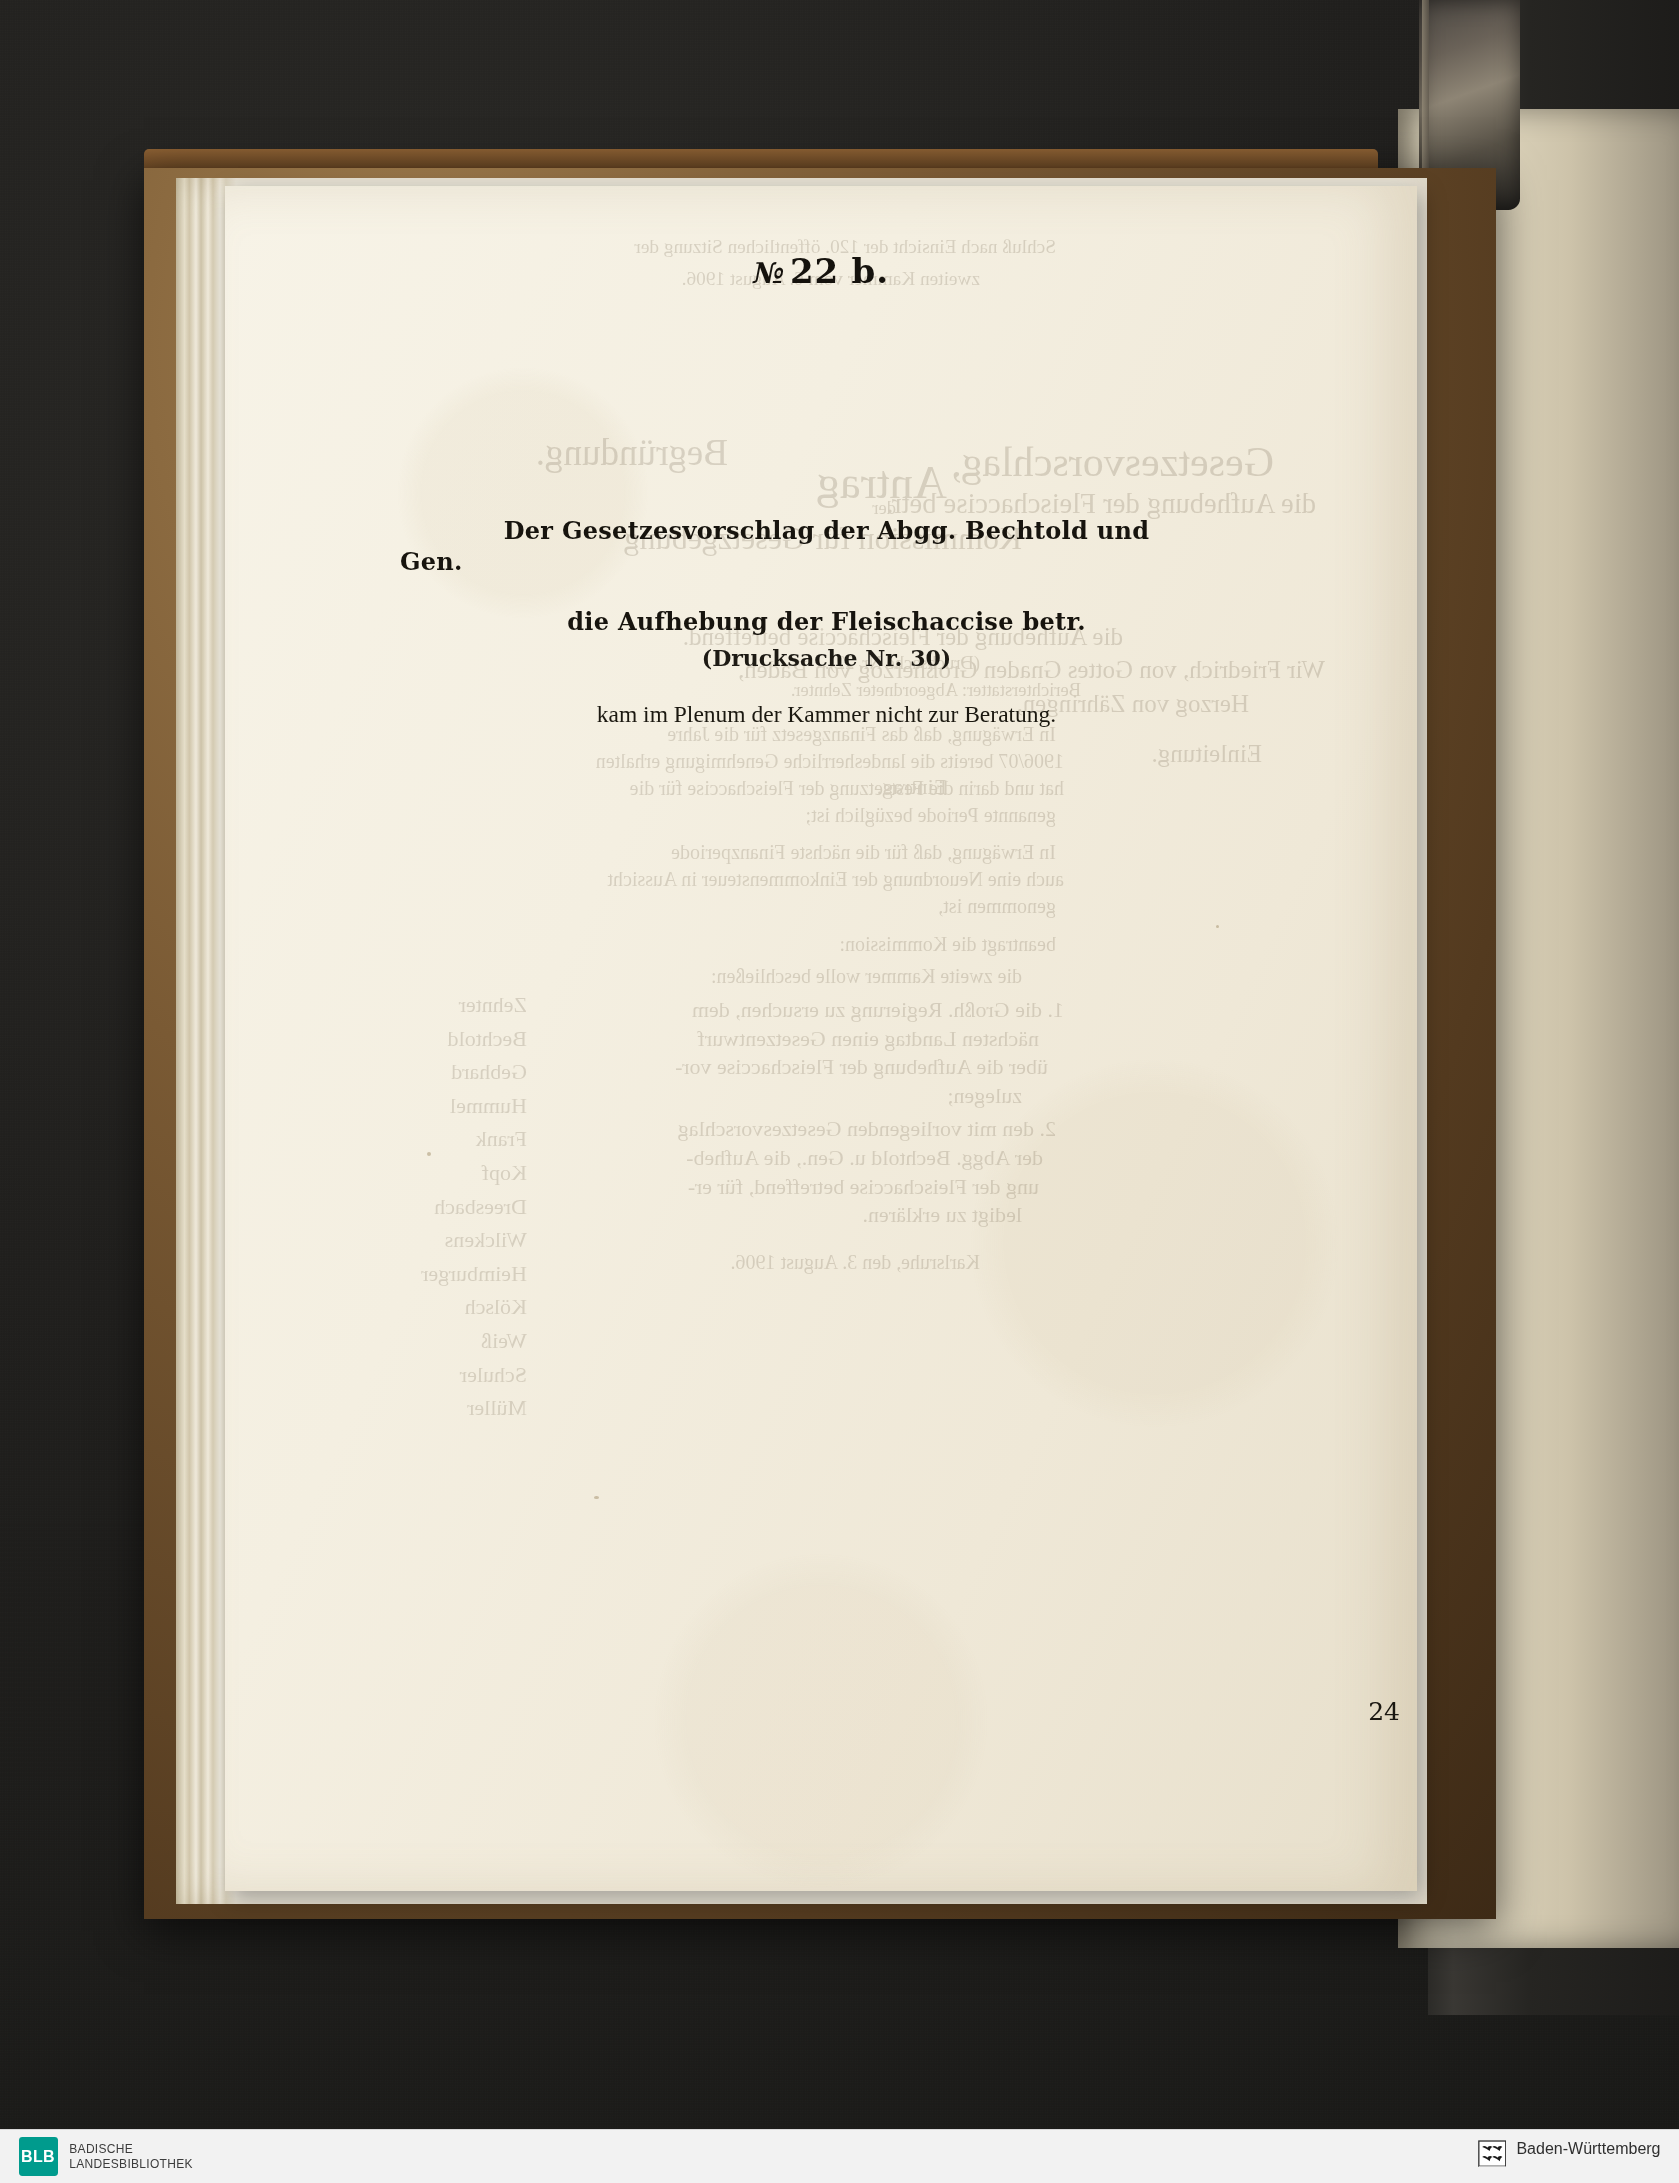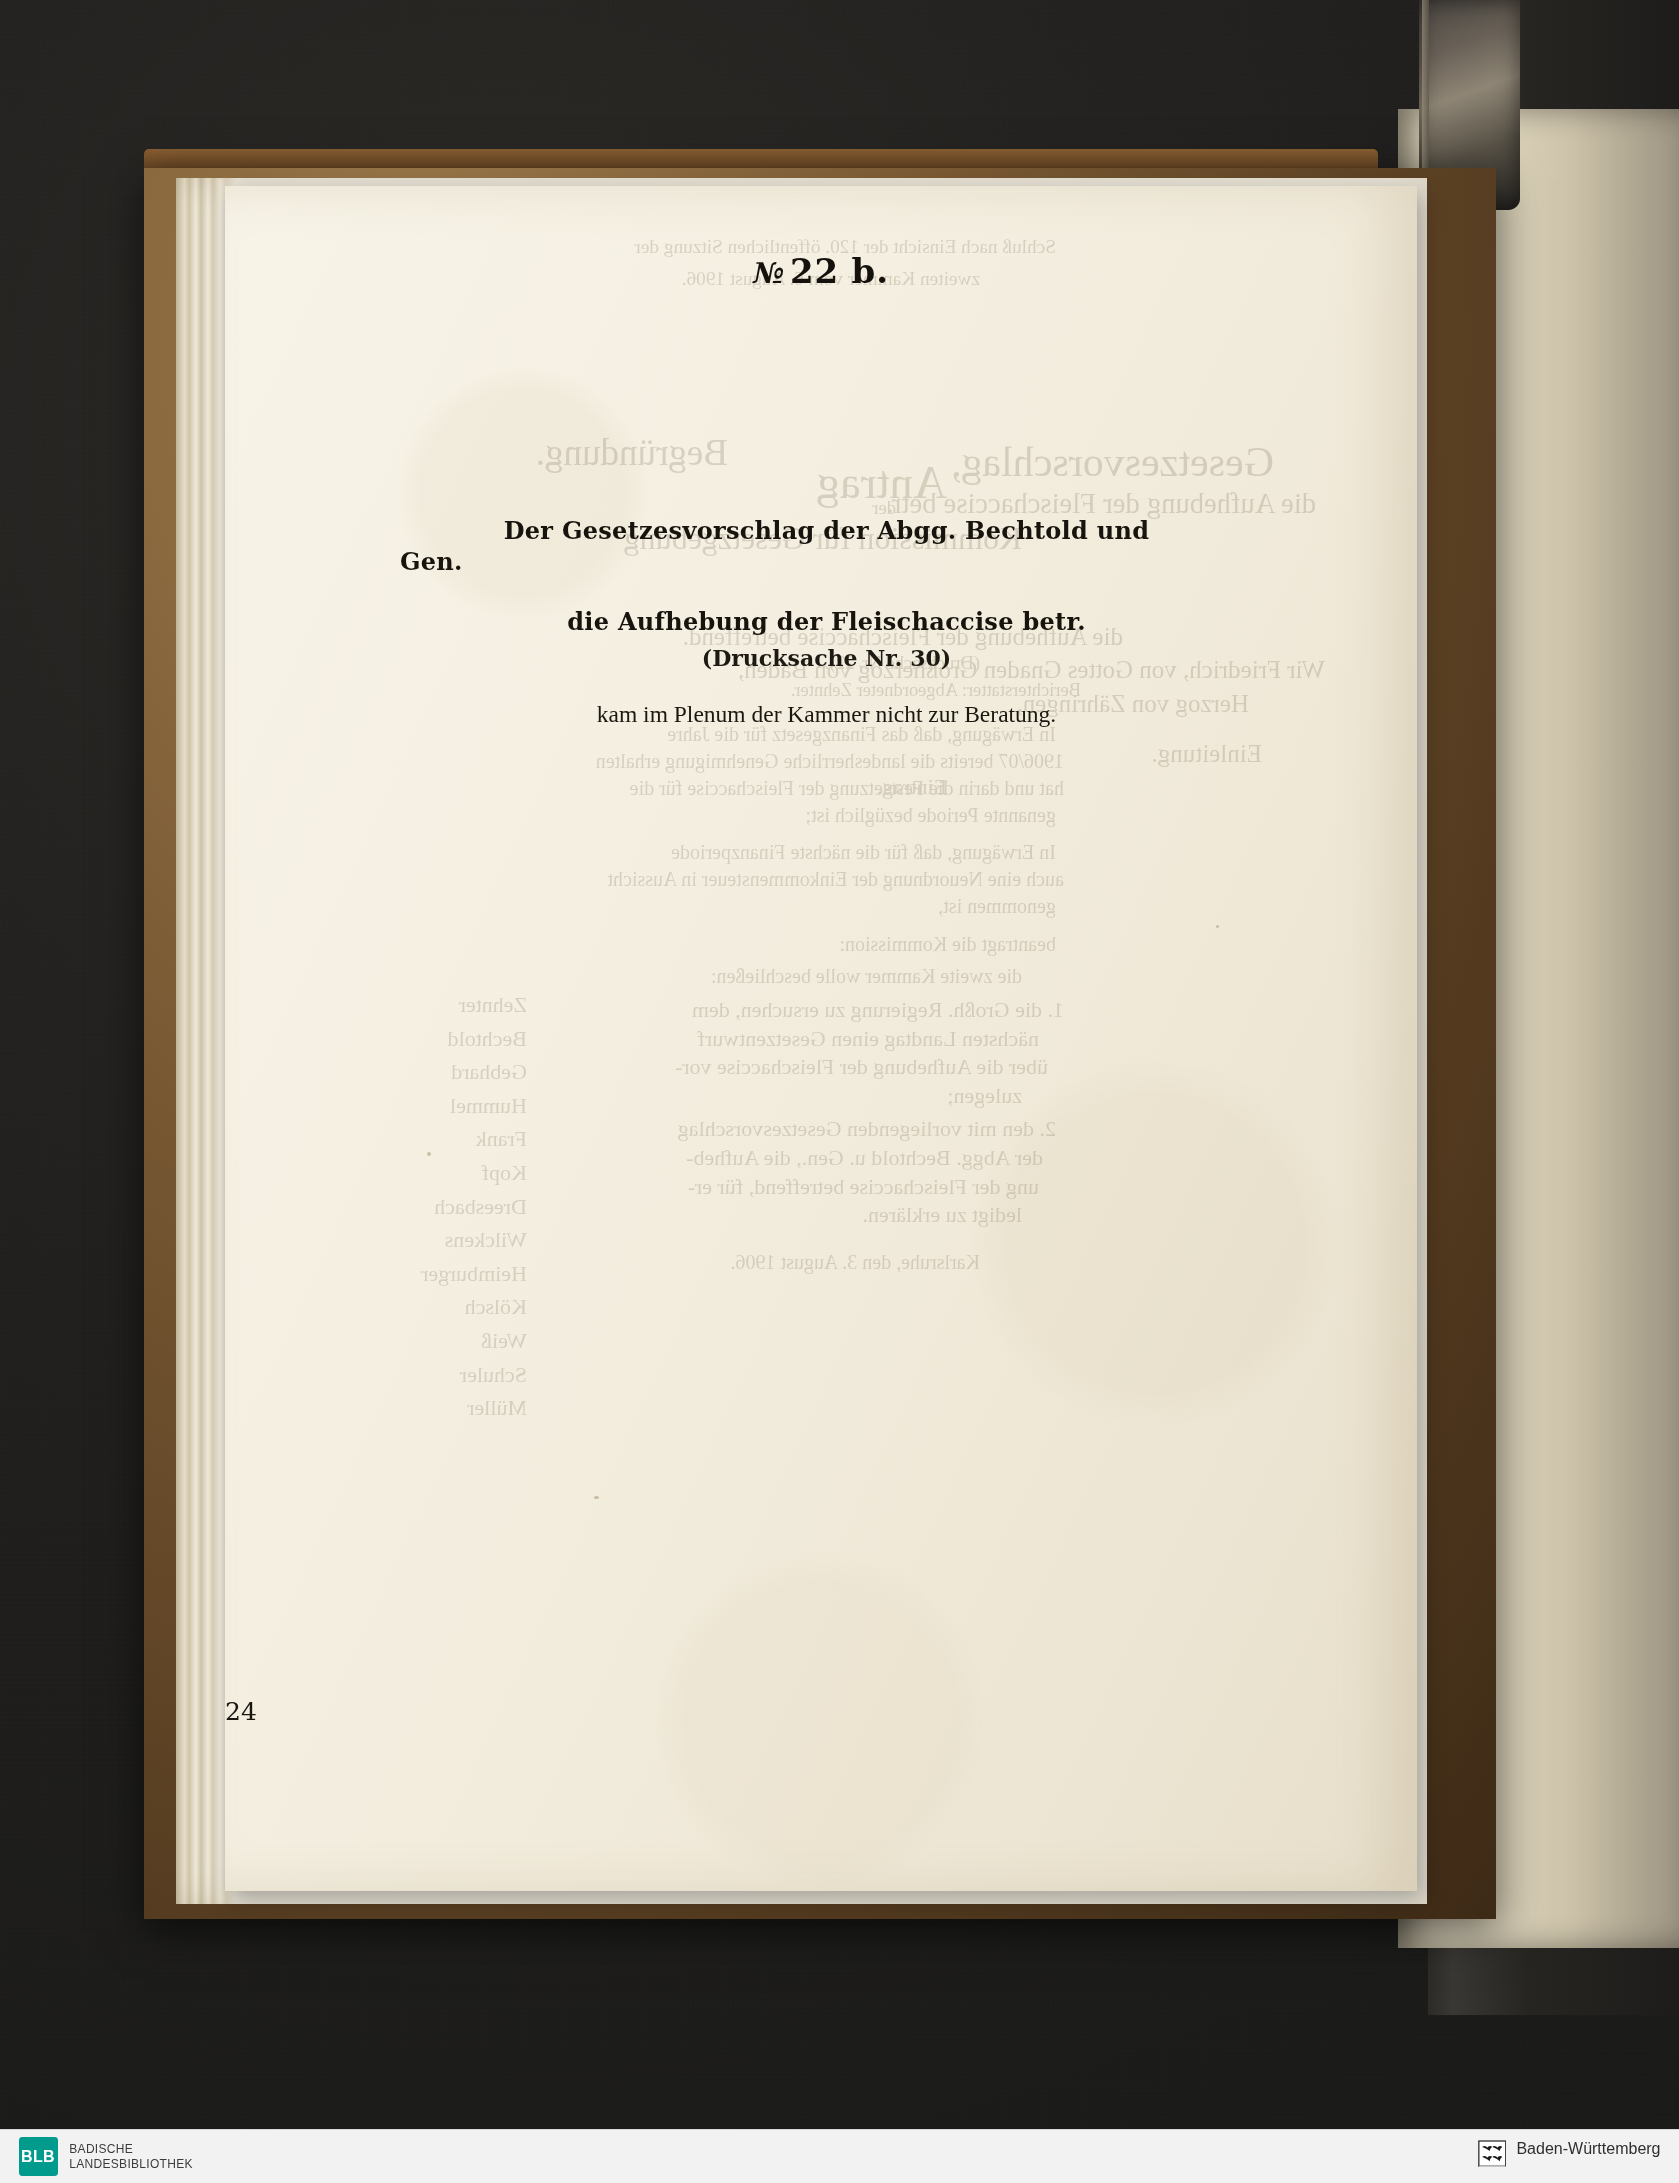--- a/index.html
+++ b/index.html
@@ -181,21 +181,21 @@
     line-height:1.55;
     margin-top:25px;
     color:#1b1810;
   }
   .body-line.second{margin-top:15px;}
 
   #folio{
     position:absolute;
     left:0; right:17px;
     top: 1511px;
-    text-align:left;
+    text-align:right;
     font-family:"DejaVu Serif", serif;
     font-size:25px;
     color:#1a1711;
   }
 
   
   #footer{
     position:absolute;
     left:0; bottom:0;
     width:1679px; height:54px;

